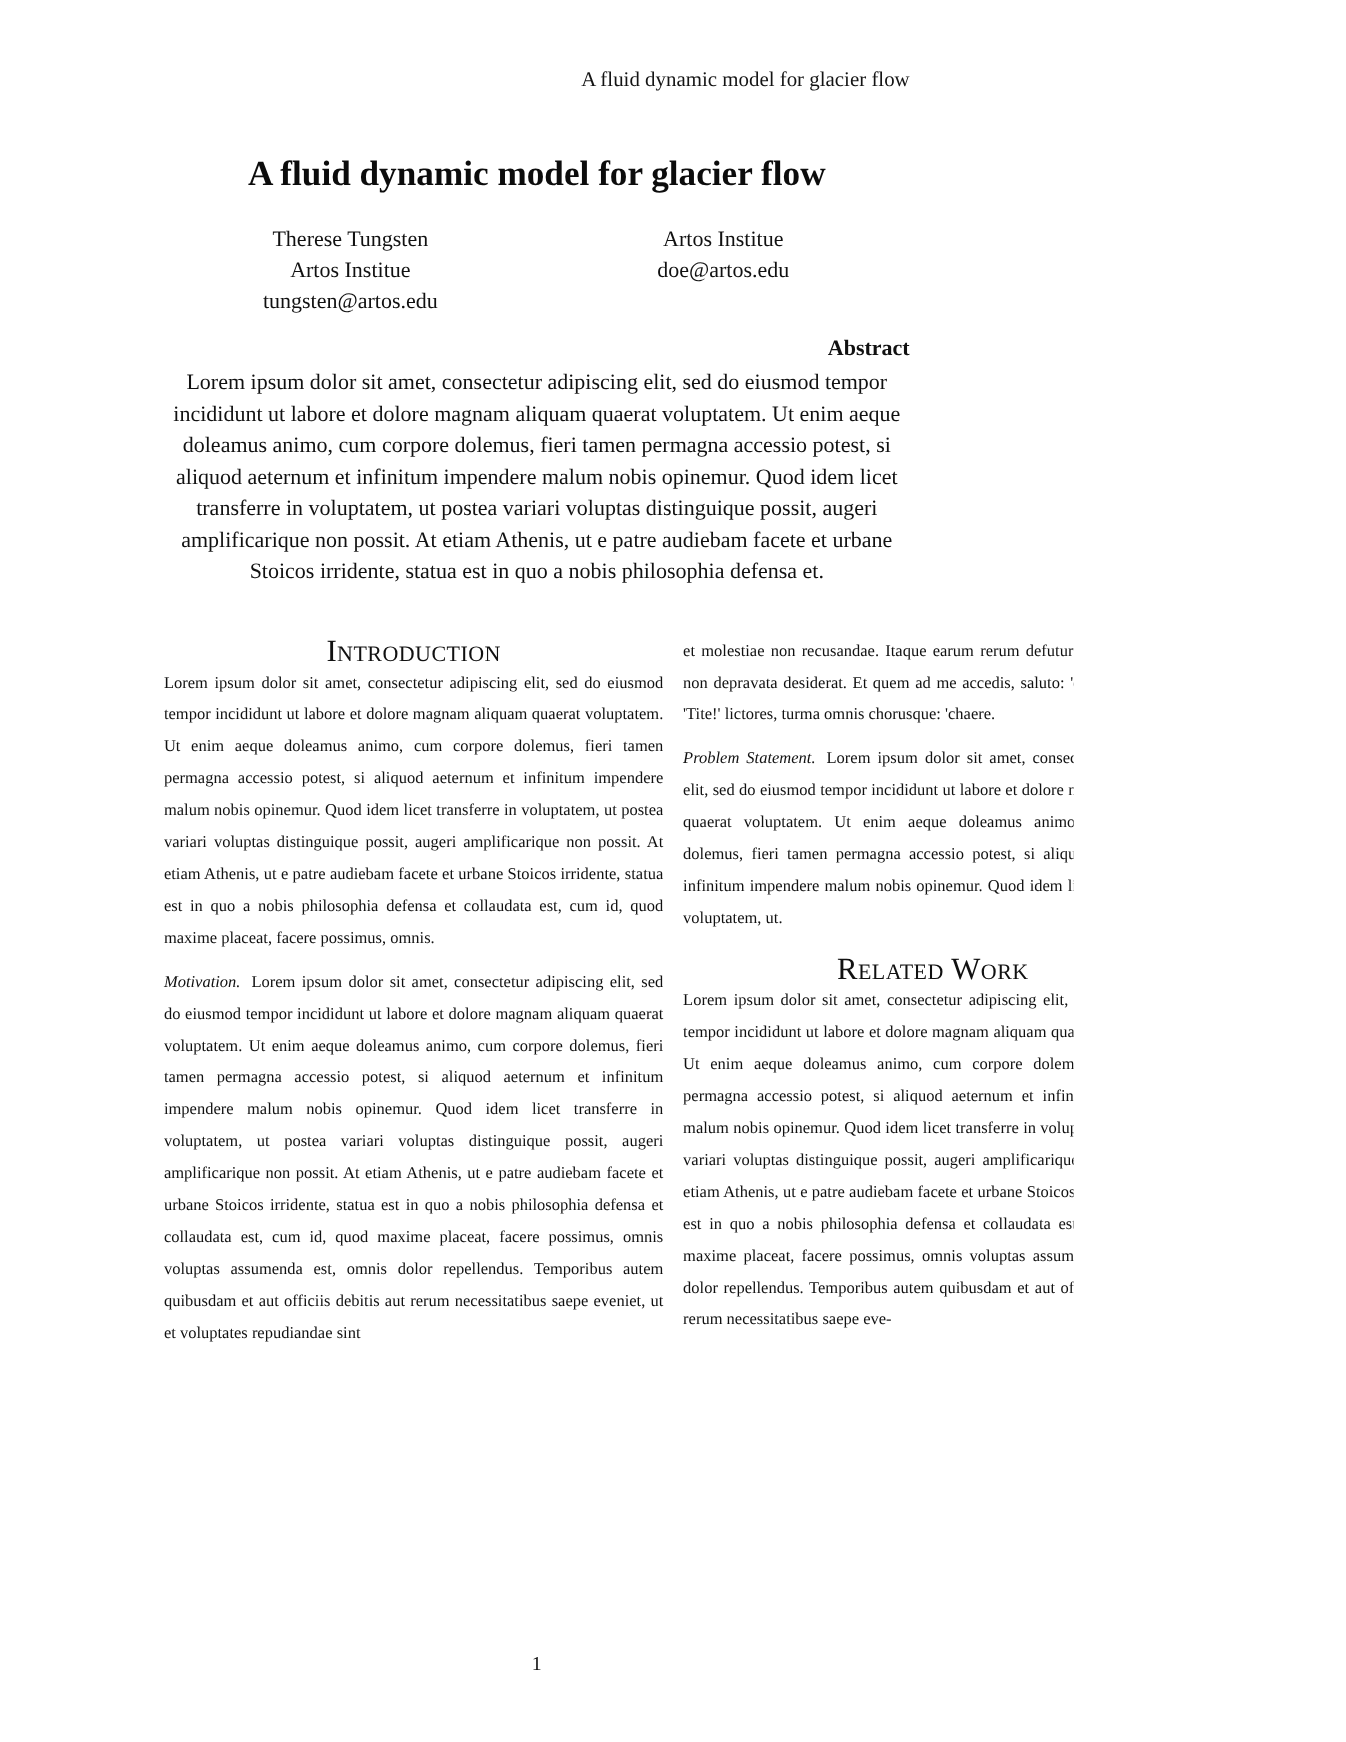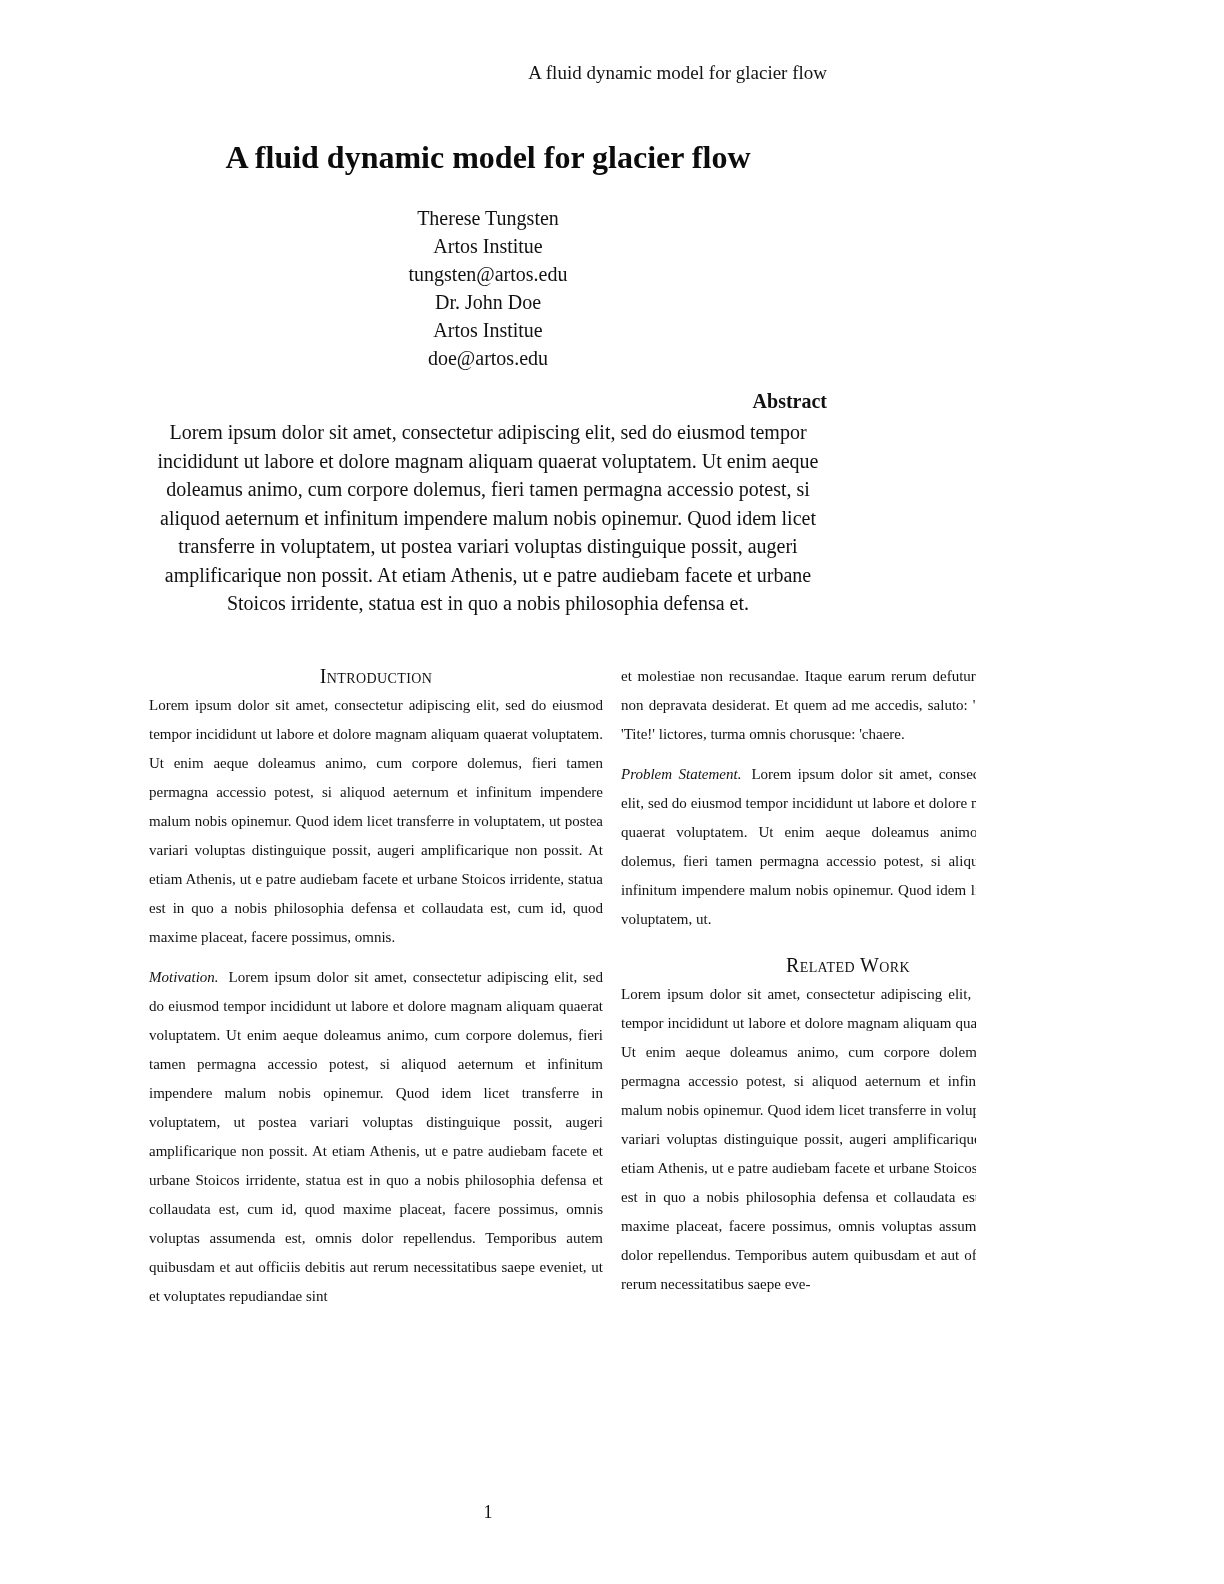--- a/index.html
+++ b/index.html
@@ -30,21 +30,20 @@
     margin: 50px 0 0 0;
     text-align: center;
     font-size: 32px;
     line-height: 42px;
     font-weight: bold;
     color: #0c0c0c;
   }
   .authors {
     display: flex;
     margin-top: 26px;
-    flex-direction: column;
   }
   .author {
     flex: 1 1 50%;
     text-align: center;
     font-size: 20px;
     line-height: 28px;
   }
   .abstract-heading {
     margin-top: 16px;
     text-align: right;
@@ -62,21 +61,21 @@
     display: flex;
     gap: 18px;
     margin-top: 44px;
   }
   .col {
     flex: 0 0 auto;
     width: 454px;
   }
   .section-heading {
     font-variant: small-caps;
-    font-size: 20px;
+    font-size: 28px;
     line-height: 29px;
     letter-spacing: 0.4px;
     text-align: center;
     font-weight: normal;
     margin: 0;
   }
   .section-heading.spaced {
     margin-top: 17px;
     text-align: center;
   }
@@ -113,21 +112,20 @@
 
   <h1 class="title">A fluid dynamic model for glacier flow</h1>
 
   <div class="authors">
     <div class="author">
       <div>Therese Tungsten</div>
       <div>Artos Institue</div>
       <div>tungsten@artos.edu</div>
     </div>
     <div class="author">
-      <div>Dr. John Doe</div>
       <div>Artos Institue</div>
       <div>doe@artos.edu</div>
     </div>
   </div>
 
   <div class="abstract">
     <div class="abstract-heading">Abstract</div>
     <div class="abstract-text">Lorem ipsum dolor sit amet, consectetur adipiscing elit, sed do eiusmod tempor incididunt ut labore et dolore magnam aliquam quaerat voluptatem. Ut enim aeque doleamus animo, cum corpore dolemus, fieri tamen permagna accessio potest, si aliquod aeternum et infinitum impendere malum nobis opinemur. Quod idem licet transferre in voluptatem, ut postea variari voluptas distinguique possit, augeri amplificarique non possit. At etiam Athenis, ut e patre audiebam facete et urbane Stoicos irridente, statua est in quo a nobis philosophia defensa et.</div>
   </div>
 

